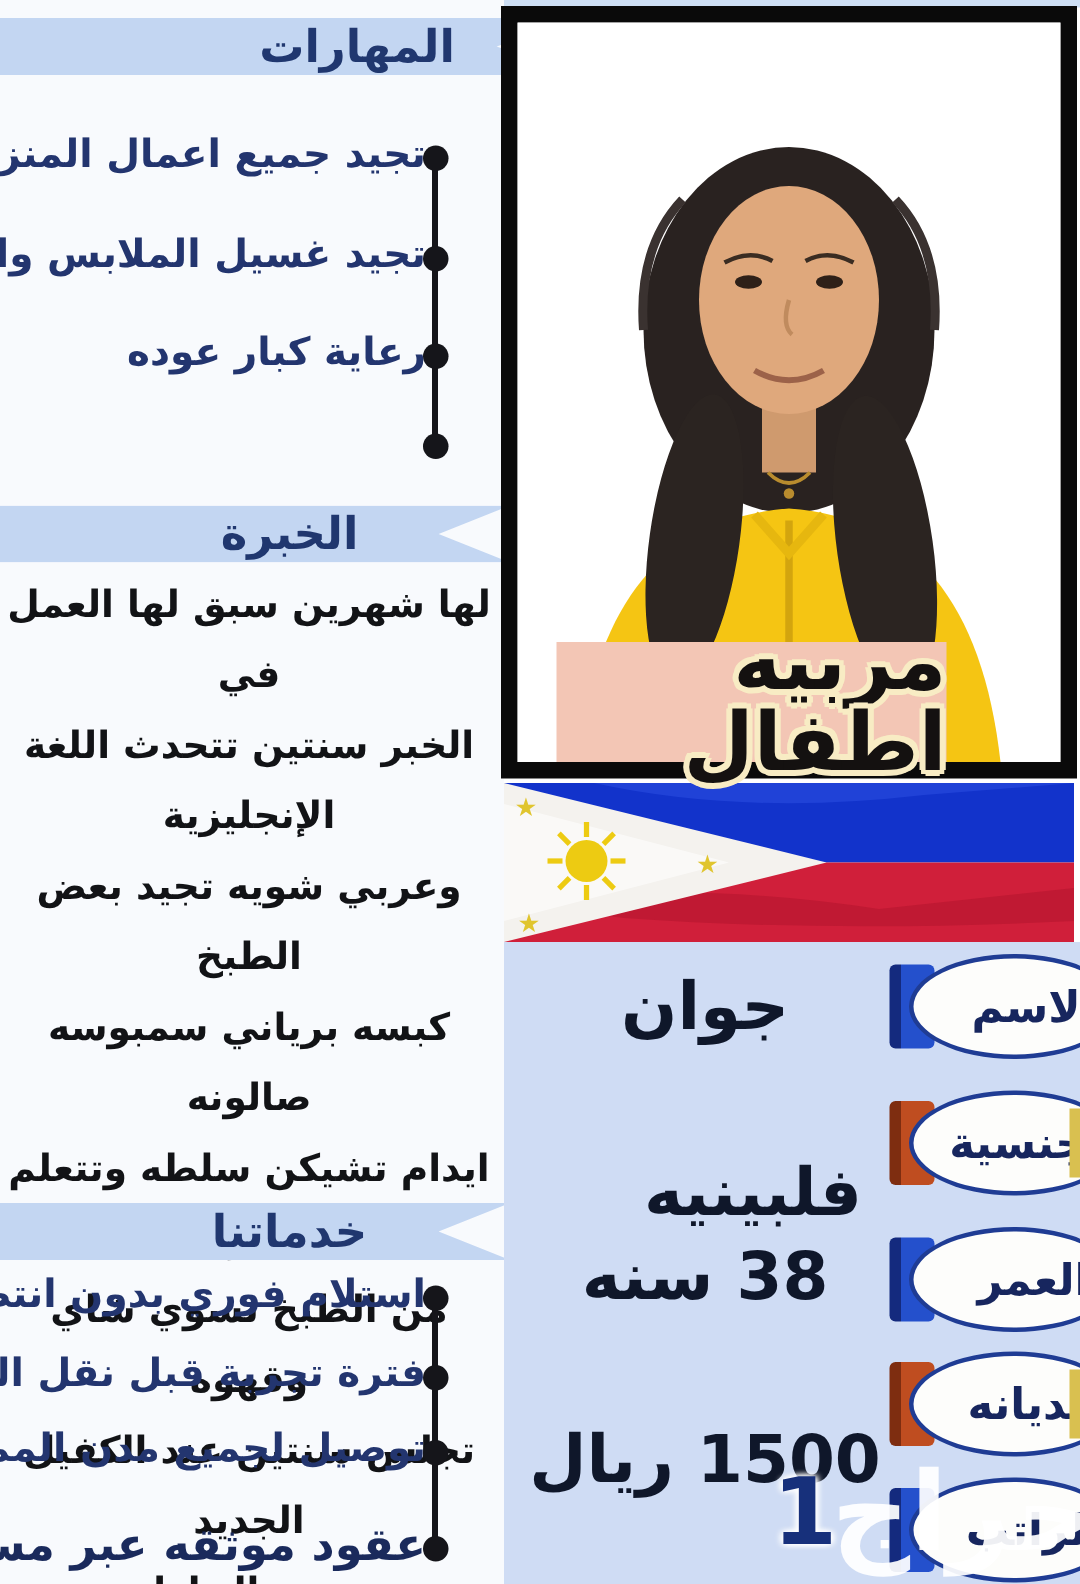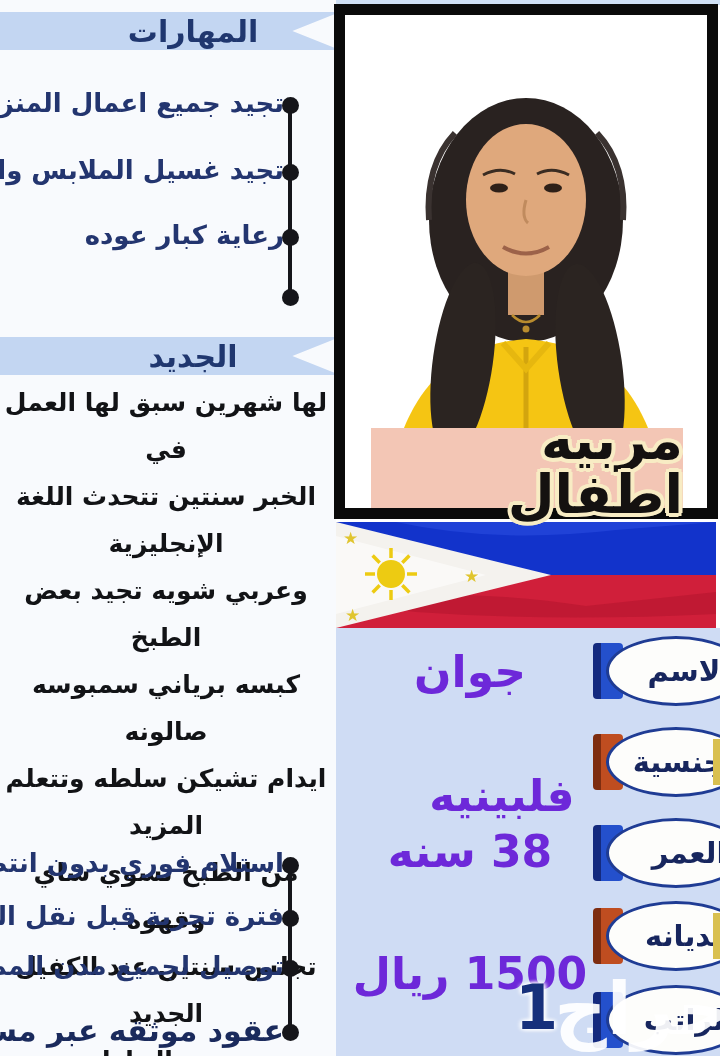--- a/index.html
+++ b/index.html
@@ -5,48 +5,48 @@
   html,body{margin:0;padding:0;}
   .page{position:relative;width:720px;height:1056px;overflow:hidden;background:#ffffff;
         font-family:"DejaVu Sans",sans-serif;}
 
   
   .left-col{position:absolute;left:0;top:0;width:336px;height:1056px;background:#f8fafd;}
   .band{position:absolute;left:0;width:340px;height:38px;background:#c3d6f2;
         clip-path:polygon(0 0,100% 0,86% 50%,100% 100%,0 100%);
         display:flex;align-items:center;justify-content:center;}
   .band span{font-size:30px;font-weight:bold;color:#20376f;padding-left:46px;}
-  .band.b1{top:12px;} .band.b2{top:337px;} .band.b3{top:802px;}
+  .band.b1{top:12px;padding-left:45px;} .band.b2{top:337px;} .band.b3{top:802px;}
 
   .list-item{position:absolute;right:52px;direction:rtl;text-align:right;
              font-size:26px;font-weight:600;color:#23356f;white-space:nowrap;}
   .list-item.big{font-size:32px;font-weight:bold;color:#15161c;}
   .list-item.biggish{font-size:30px;font-weight:bold;color:#1a2a5c;}
   .dot{position:absolute;left:282px;width:17px;height:17px;border-radius:50%;background:#15151a;}
   .connector{position:absolute;left:288px;width:4px;background:#15151a;}
 
   .experience-text{position:absolute;left:0;top:379px;width:332px;direction:rtl;
                    text-align:center;font-size:25px;font-weight:bold;color:#121316;
                    line-height:47px;white-space:pre-line;}
 
   
   .top-strip{position:absolute;left:336px;top:0;width:384px;height:5px;background:#cfe0f5;}
   .photo-frame{position:absolute;left:334px;top:4px;width:384px;height:515px;
                border:11px solid #0a0a0a;background:#ffffff;box-sizing:border-box;}
   .person-svg{position:absolute;left:345px;top:15px;width:362px;height:493px;}
-  .caption-banner{position:absolute;left:371px;top:428px;width:312px;height:80px;
+  .caption-banner{position:absolute;left:371px;top:428px;width:260px;height:80px;
                   background:#f3c6b5;z-index:2;display:flex;align-items:center;justify-content:center;}
   .caption-banner span{direction:rtl;font-size:54px;font-weight:bold;color:#141110;line-height:1;
        text-shadow:-3px -3px 0 #f8ecc4,3px -3px 0 #f8ecc4,-3px 3px 0 #f8ecc4,3px 3px 0 #f8ecc4,
                    0 -4px 0 #f8ecc4,0 4px 0 #f8ecc4,-4px 0 0 #f8ecc4,4px 0 0 #f8ecc4;}
   .flag-svg{position:absolute;left:336px;top:522px;width:380px;height:106px;}
   .info-panel{position:absolute;left:336px;top:628px;width:384px;height:428px;background:#cfdcf4;}
 
   .row-value{position:absolute;left:336px;width:268px;height:62px;line-height:62px;
-             text-align:center;direction:rtl;font-size:44px;font-weight:bold;color:#6d28d9;z-index:3;
+             text-align:center;direction:rtl;font-size:44px;font-weight:bold;color:#0f172a;z-index:3;
              white-space:nowrap;}
   .row-tab{position:absolute;left:593px;width:30px;height:56px;border-radius:4px;z-index:3;}
   .row-tab.blue{background:linear-gradient(90deg,#142a7e 0 26%,#2450cc 26%);}
   .row-tab.orange{background:linear-gradient(90deg,#7e2d10 0 26%,#bf4d20 26%);}
   .row-oval{position:absolute;left:606px;width:140px;height:70px;border:3px solid #1f3c94;
             border-radius:50%;background:#fdfdfb;box-sizing:border-box;z-index:4;
             display:flex;align-items:center;justify-content:center;}
   .row-oval span{direction:rtl;font-size:29px;font-weight:bold;color:#17265e;padding-left:26px;
                  white-space:nowrap;}
   .sliver{position:absolute;left:713px;width:7px;height:46px;background:#d9c050;z-index:5;}
@@ -71,33 +71,36 @@
     <div class="connector" style="top:105px;height:192px;"></div>
     <div class="dot" style="top:97px;"></div>
     <div class="dot" style="top:164px;"></div>
     <div class="dot" style="top:229px;"></div>
     <div class="dot" style="top:289px;"></div>
     <div class="list-item" style="top:88px;">تجيد جميع اعمال المنزل</div>
     <div class="list-item" style="top:155px;">تجيد غسيل الملابس والكوي</div>
     <div class="list-item" style="top:220px;">رعاية كبار عوده</div>
 
     <div class="band b2">
-      <span>الجديد</span>
+      <span>الخبرة</span>
     </div>
 
     <div class="experience-text">لها شهرين سبق لها العمل في
 الخبر سنتين تتحدث اللغة الإنجليزية
 وعربي شويه تجيد بعض الطبخ
 كبسه برياني سمبوسه صالونه
 ايدام تشيكن سلطه وتتعلم المزيد
 من الطبخ تسوي شاي وقهوه
 تجلس سنتين عند الكفيل الجديد
 سبب التنازل
 * عوده العامله السابقه *</div>
 
+    <div class="band b3">
+      <span>خدماتنا</span>
+    </div>
 
     <div class="connector" style="top:865px;height:167px;"></div>
     <div class="dot" style="top:857px;"></div>
     <div class="dot" style="top:910px;"></div>
     <div class="dot" style="top:960px;"></div>
     <div class="dot" style="top:1024px;"></div>
     <div class="list-item" style="top:848px;">استلام فوري بدون انتظار</div>
     <div class="list-item" style="top:901px;">فترة تجربة قبل نقل الكفالة</div>
     <div class="list-item" style="top:951px;">توصيل لجميع مدن المملكة</div>
     <div class="list-item biggish" style="top:1013px;">عقود موثقه عبر مساند</div>

